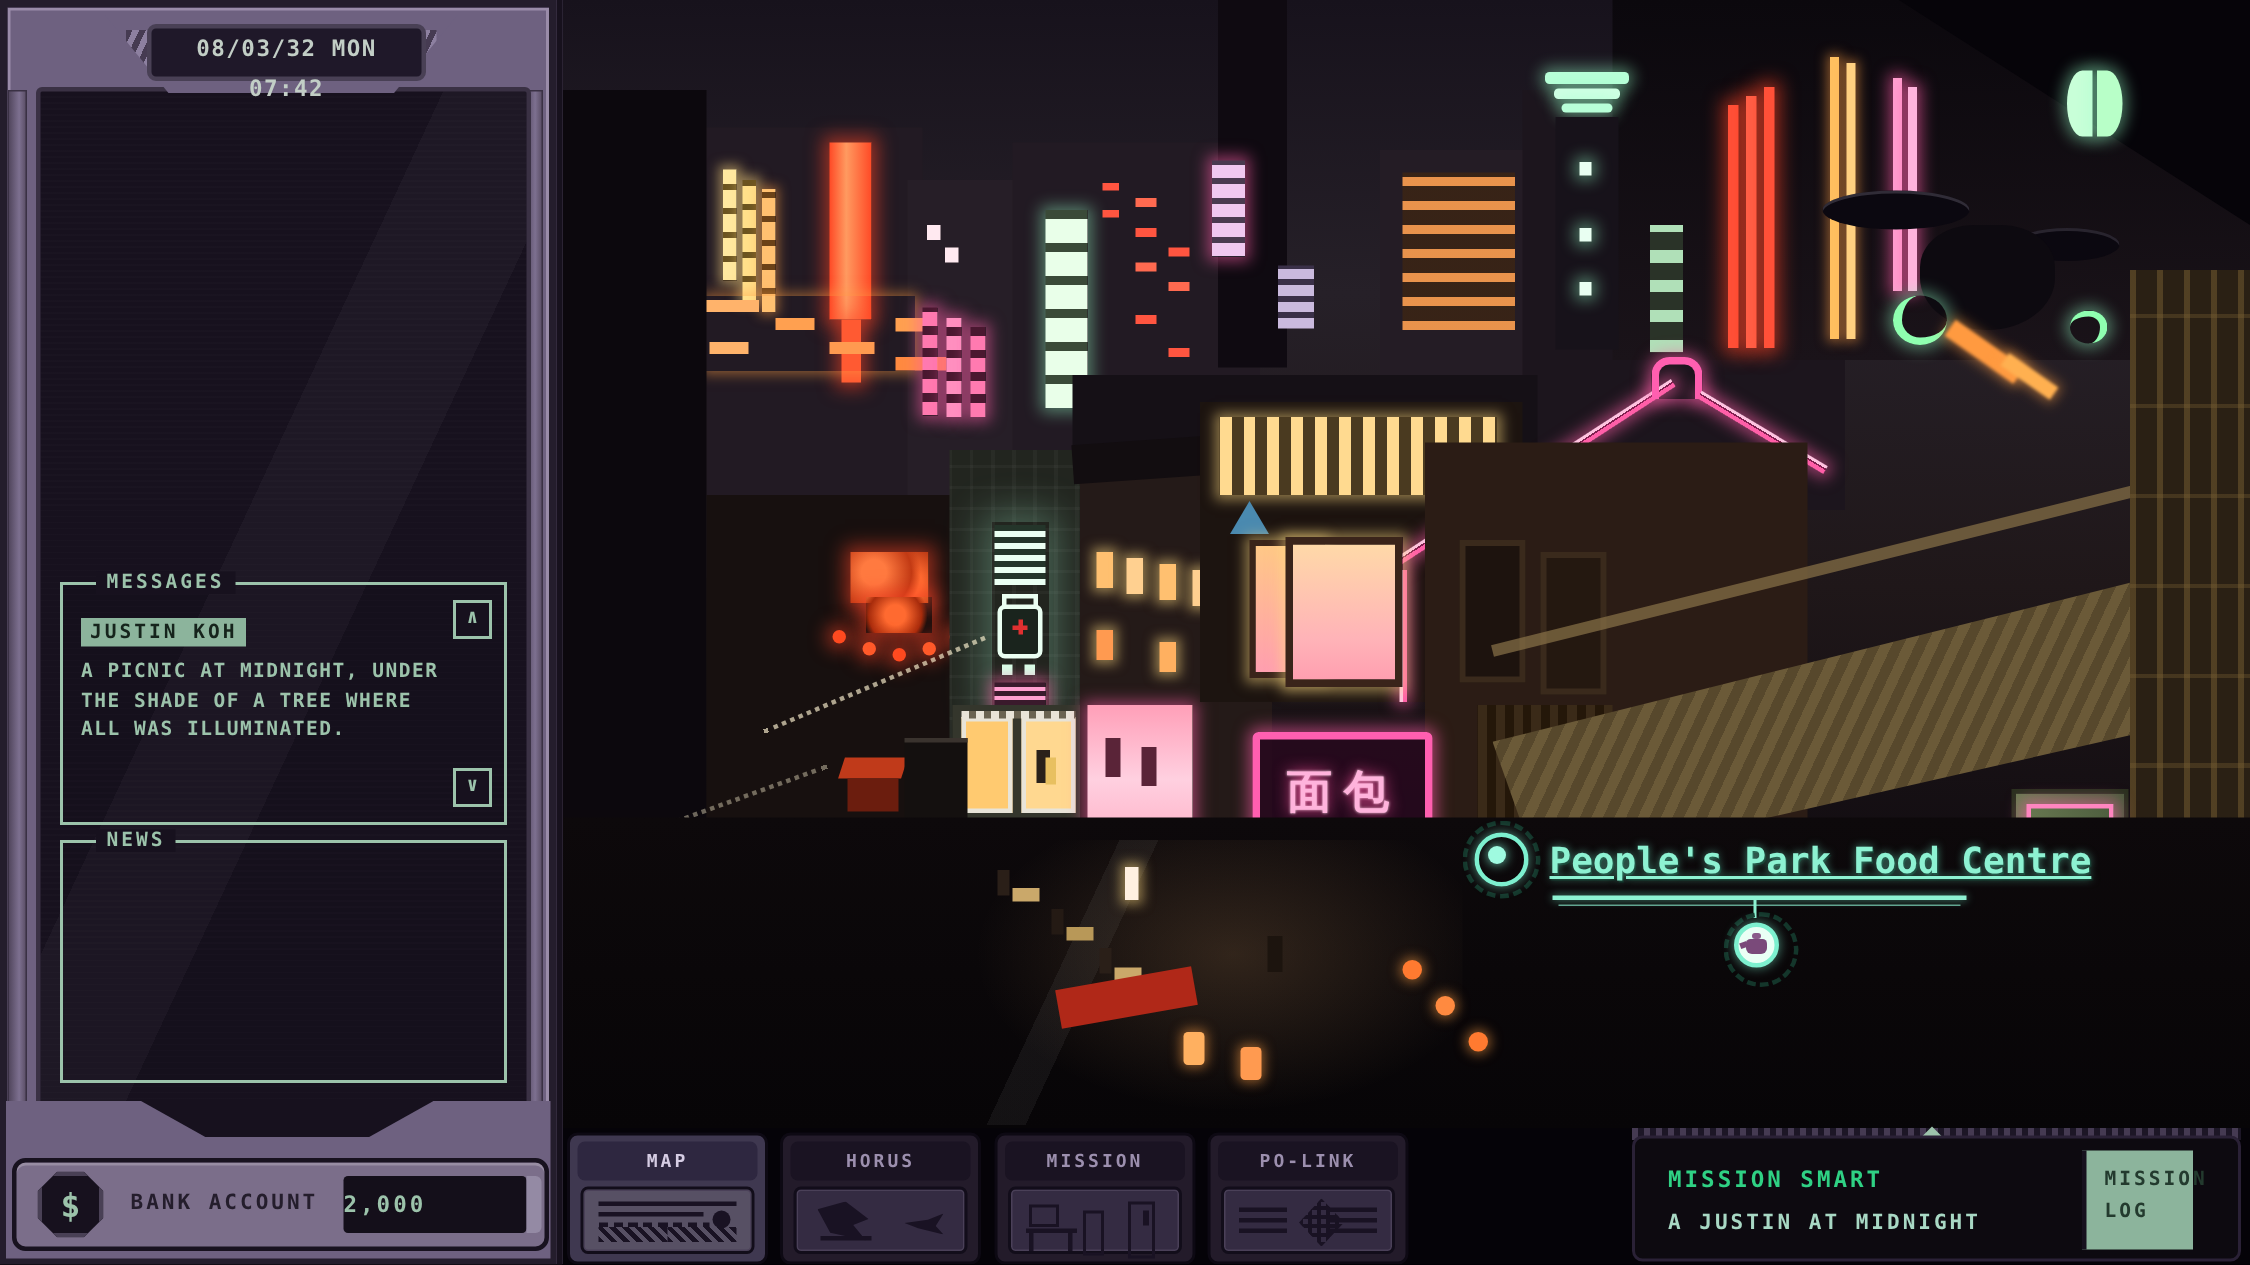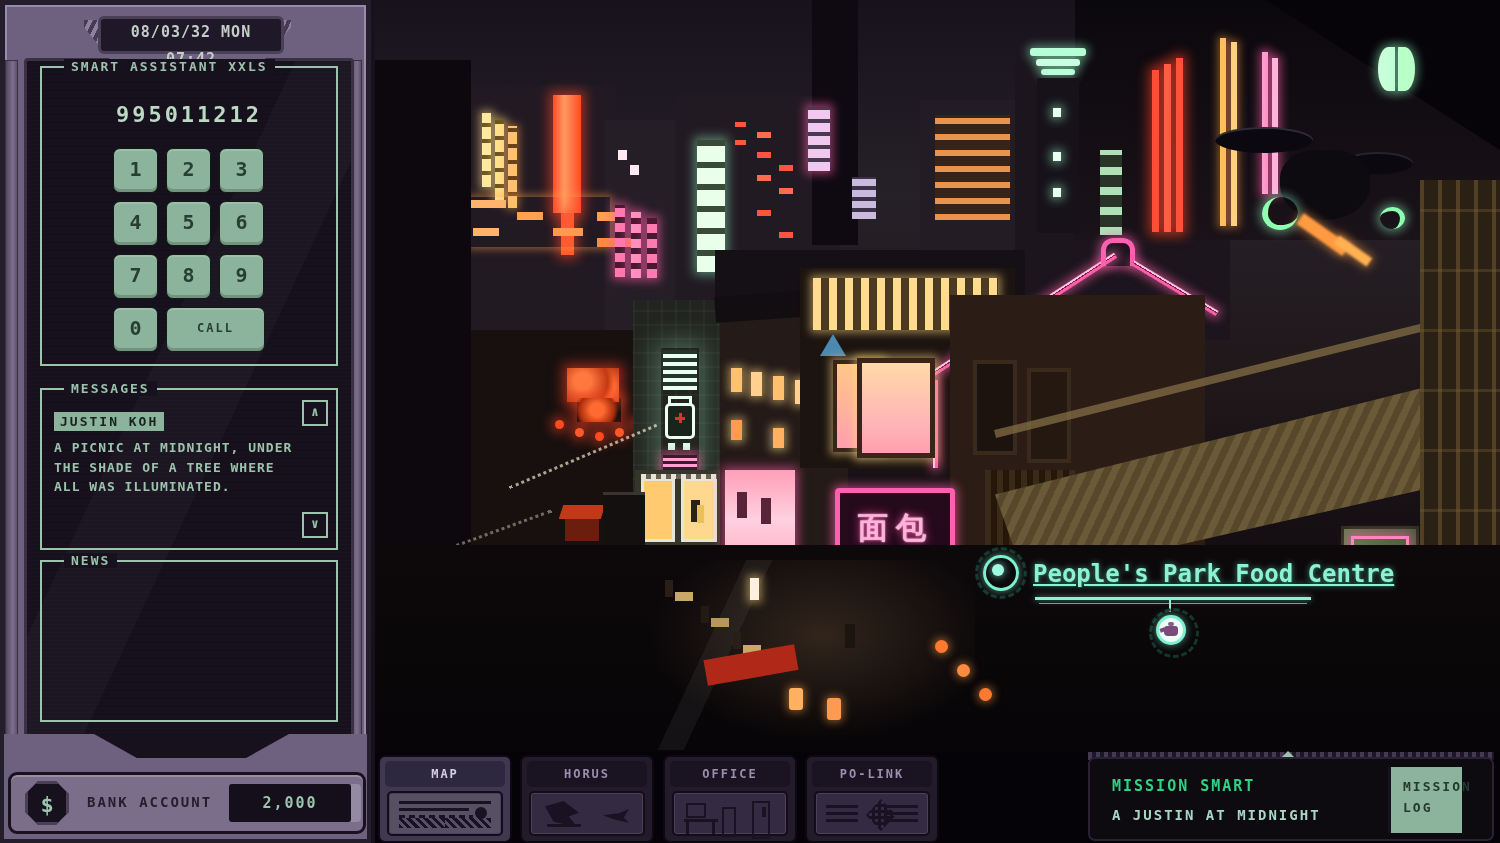--- a/index.html
+++ b/index.html
@@ -38,21 +38,21 @@
   #chin{left:4px;top:734px;width:363px;height:105px;background:#6e6180;}
   #chin .notch{position:absolute;left:90px;top:0;width:195px;height:24px;background:#17111e;
     clip-path:polygon(0 0,100% 0,78% 100%,22% 100%);}
   #bankbar{left:8px;top:772px;width:358px;height:62px;background:#7b6e8a;border:3px solid #18121f;border-radius:9px;
     box-shadow:inset 0 2px rgba(255,255,255,.22);box-sizing:border-box;}
   #cashicon{left:14px;top:6px;width:44px;height:44px;background:#17111e;border:3px solid #494055;
     clip-path:polygon(30% 0,70% 0,100% 30%,100% 70%,70% 100%,30% 100%,0 70%,0 30%);
     color:#9cc3ab;font-size:22px;text-align:center;line-height:42px;box-sizing:border-box;}
   #banklabel{left:76px;top:19px;color:#241d2c;font-size:14px;letter-spacing:2px;}
   #bankval{left:218px;top:9px;width:122px;height:38px;background:#140f1a;border-radius:3px;
-    color:#9cc3ab;font-size:15px;letter-spacing:2px;text-align:center;line-height:38px;}
+    color:#9cc3ab;font-size:15px;letter-spacing:2px;line-height:38px;}
   #bankvaltab{left:340px;top:9px;width:10px;height:38px;background:#948aa4;border-radius:0 4px 4px 0;}
 
   
   #scene{left:375px;top:0;width:1125px;height:752px;overflow:hidden;
     background:linear-gradient(180deg,#17121c 0%,#262028 26%,#1f1719 52%,#110c11 78%,#0a0709 100%);}
   .glowP{box-shadow:0 0 10px 3px rgba(255,95,170,.55);}
   .glowR{box-shadow:0 0 12px 4px rgba(255,70,40,.55);}
   .glowO{box-shadow:0 0 8px 2px rgba(255,160,70,.5);}
   .glowG{box-shadow:0 0 10px 3px rgba(150,255,200,.45);}
   .glowY{box-shadow:0 0 8px 3px rgba(255,220,130,.5);}
@@ -289,21 +289,21 @@
       <div class="plate">
         <div class="ic" style="left:10px;top:8px;right:10px;height:3px"></div>
         <div class="ic" style="left:10px;top:15px;width:70px;height:3px"></div>
         <div class="ic" style="left:10px;top:22px;right:28px;height:3px;background:repeating-linear-gradient(90deg,#191223 0 6px,transparent 6px 10px)"></div>
         <div class="ic" style="right:14px;top:14px;width:12px;height:12px;border-radius:50%;background:#191223"></div>
         <div class="ic" style="left:10px;bottom:6px;width:46px;height:10px;background:repeating-linear-gradient(45deg,#191223 0 3px,transparent 3px 6px)"></div>
         <div class="ic" style="right:10px;bottom:6px;width:46px;height:10px;background:repeating-linear-gradient(45deg,#191223 0 3px,transparent 3px 6px)"></div>
       </div>
     </div>
     <div class="abs navbtn" style="left:288px">
-      <div class="tbar">OFFICE</div>
+      <div class="tbar">MISSION</div>
       <div class="plate">
         <div class="ic" style="left:12px;top:10px;width:16px;height:11px;border:2px solid #191223;background:transparent"></div>
         <div class="ic" style="left:10px;top:26px;width:34px;height:3px"></div>
         <div class="ic" style="left:12px;top:29px;width:3px;height:12px"></div>
         <div class="ic" style="left:38px;top:29px;width:3px;height:12px"></div>
         <div class="ic" style="left:48px;top:14px;width:10px;height:26px;border:2px solid #191223;background:transparent"></div>
         <div class="ic" style="right:16px;top:8px;width:14px;height:34px;border:2px solid #191223;background:transparent"></div>
         <div class="ic" style="right:20px;top:14px;width:4px;height:10px"></div>
       </div>
     </div>
@@ -330,35 +330,20 @@
   </div>
 
   <div id="phone" class="abs">
     <div class="rim abs"></div>
     <div class="rail l abs"></div>
     <div class="rail r abs"></div>
     <div id="screen" class="abs"></div>
     <div id="clockasm" class="abs"></div>
     <div id="clock" class="abs">08/03/32 MON 07:42</div>
 
-    <div class="panel abs" style="top:66px;height:296px">
-      <div class="ptitle">SMART ASSISTANT XXLS</div>
-      <div id="numdisp" class="abs">995011212</div>
-      <div class="key abs" style="left:71px;top:80px">1</div>
-      <div class="key abs" style="left:124px;top:80px">2</div>
-      <div class="key abs" style="left:177px;top:80px">3</div>
-      <div class="key abs" style="left:71px;top:133px">4</div>
-      <div class="key abs" style="left:124px;top:133px">5</div>
-      <div class="key abs" style="left:177px;top:133px">6</div>
-      <div class="key abs" style="left:71px;top:186px">7</div>
-      <div class="key abs" style="left:124px;top:186px">8</div>
-      <div class="key abs" style="left:177px;top:186px">9</div>
-      <div class="key abs" style="left:71px;top:239px">0</div>
-      <div class="key callkey abs" style="left:124px;top:239px">CALL</div>
-    </div>
 
     <div class="panel abs" style="top:560px;height:158px">
       <div class="ptitle">NEWS</div>
     </div>
 
     <div class="panel abs" style="top:388px;height:158px">
       <div class="ptitle">MESSAGES</div>
       <div class="chip abs" style="left:12px;top:22px">JUSTIN KOH</div>
       <div class="msgbody abs" style="left:12px;top:48px;width:246px">A PICNIC AT MIDNIGHT, UNDER THE SHADE OF A TREE WHERE ALL WAS ILLUMINATED.</div>
       <div class="scrollbtn abs" style="right:8px;top:10px">∧</div>

